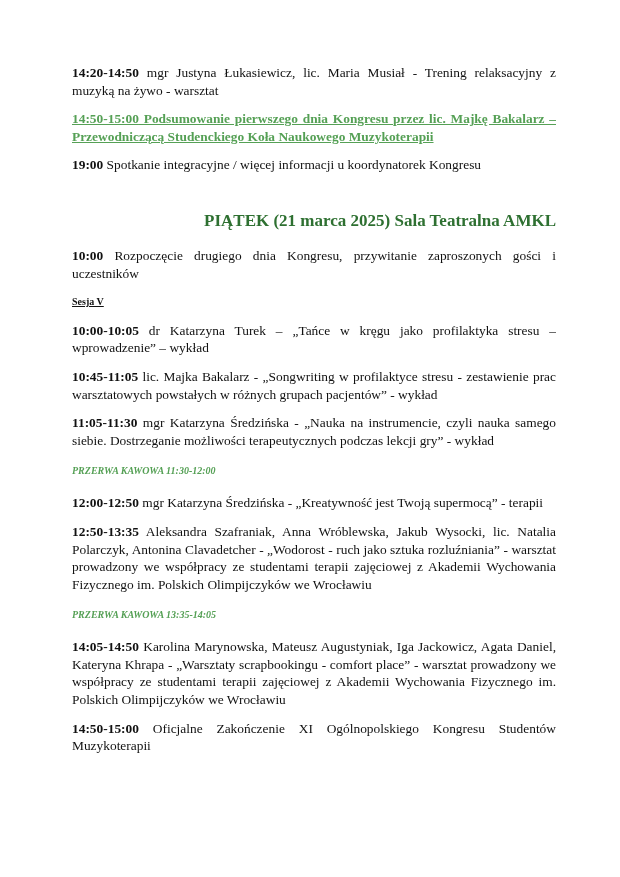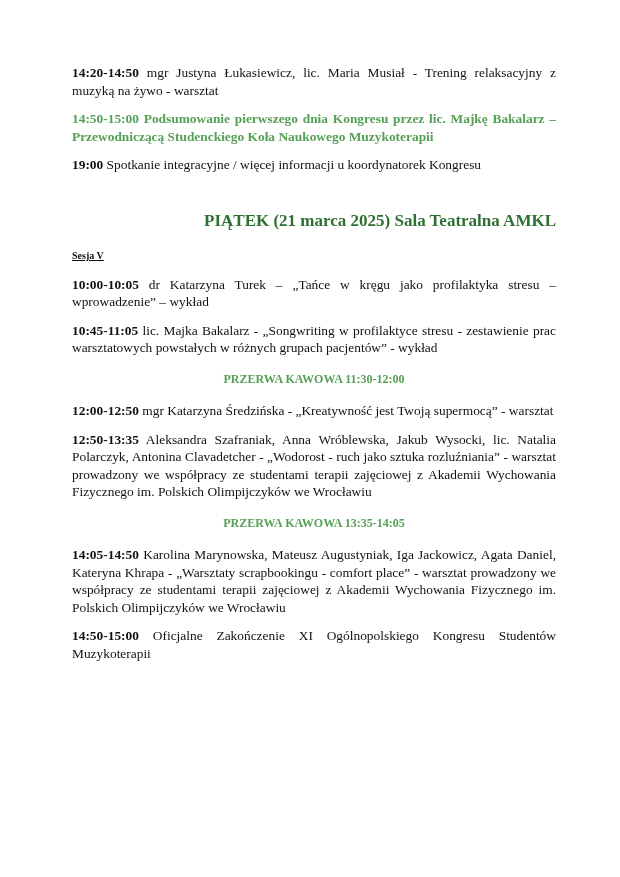--- a/index.html
+++ b/index.html
@@ -18,72 +18,75 @@
   p { margin: 0 0 11px 0; }
   .entry {
     font-size: 13.4px;
     line-height: 17.6px;
     text-align: justify;
   }
   .time { font-weight: bold; }
   .entry.green {
     color: var(--accent-green, #55a055);
     font-weight: bold;
+    text-decoration: underline;
   }
   .day-heading {
     color: var(--heading-green, #2e7031);
     font-weight: bold;
     font-size: 17px;
     line-height: 22px;
     text-align: right;
     margin: 36px 0 15px 0;
   }
   .session {
     font-size: 10px;
     line-height: 17.6px;
     font-weight: bold;
     margin: 11px 0 11px 0;
   }
   .session .session-label { text-decoration: underline; }
   .break {
     color: var(--accent-green, #55a055);
     font-weight: bold;
-    font-size: 12px;
+    font-style: italic;
+    font-size: 10px;
     line-height: 18px;
-    text-align: center;
     margin: 13px 0 14px 0;
   }
 </style>
 </head>
 <body>
 
 <div class="page">
   <div class="content">
 
     <p class="entry"><span class="time">14:20-14:50</span><span> mgr Justyna Łukasiewicz, lic. Maria Musiał - Trening relaksacyjny z muzyką na żywo - warsztat</span></p>
 
     <p class="entry green"><span class="time">14:50-15:00</span><span> Podsumowanie pierwszego dnia Kongresu przez lic. Majkę Bakalarz – Przewodniczącą Studenckiego Koła Naukowego Muzykoterapii</span></p>
 
     <p class="entry"><span class="time">19:00</span><span> Spotkanie integracyjne / więcej informacji u koordynatorek Kongresu</span></p>
 
     <p class="day-heading">PIĄTEK (21 marca 2025) Sala Teatralna AMKL</p>
 
+    <p class="entry"><span class="time">10:00</span><span> Rozpoczęcie drugiego dnia Kongresu, przywitanie zaproszonych gości i uczestników</span></p>
 
     <p class="session"><span class="session-label">Sesja V</span></p>
 
     <p class="entry"><span class="time">10:00-10:05</span><span> dr Katarzyna Turek – „Tańce w kręgu jako profilaktyka stresu – wprowadzenie” – wykład</span></p>
 
 
     <p class="entry"><span class="time">10:45-11:05</span><span> lic. Majka Bakalarz - „Songwriting w profilaktyce stresu - zestawienie prac warsztatowych powstałych w różnych grupach pacjentów” - wykład</span></p>
 
+    <p class="entry"><span class="time">11:05-11:30</span><span> mgr Katarzyna Średzińska - „Nauka na instrumencie, czyli nauka samego siebie. Dostrzeganie możliwości terapeutycznych podczas lekcji gry” - wykład</span></p>
 
     <p class="break">PRZERWA KAWOWA 11:30-12:00</p>
 
 
-    <p class="entry"><span class="time">12:00-12:50</span><span> mgr Katarzyna Średzińska - „Kreatywność jest Twoją supermocą” - warsztat</span></p>
+    <p class="entry"><span class="time">12:00-12:50</span><span> mgr Katarzyna Średzińska - „Kreatywność jest Twoją supermocą” - terapii</span></p>
 
     <p class="entry"><span class="time">12:50-13:35</span><span> Aleksandra Szafraniak, Anna Wróblewska, Jakub Wysocki, lic. Natalia Polarczyk, Antonina Clavadetcher - „Wodorost - ruch jako sztuka rozluźniania” - warsztat prowadzony we współpracy ze studentami terapii zajęciowej z Akademii Wychowania Fizycznego im. Polskich Olimpijczyków we Wrocławiu</span></p>
 
     <p class="break">PRZERWA KAWOWA 13:35-14:05</p>
 
     <p class="entry"><span class="time">14:05-14:50</span><span> Karolina Marynowska, Mateusz Augustyniak, Iga Jackowicz, Agata Daniel, Kateryna Khrapa - „Warsztaty scrapbookingu - comfort place” - warsztat prowadzony we współpracy ze studentami terapii zajęciowej z Akademii Wychowania Fizycznego im. Polskich Olimpijczyków we Wrocławiu</span></p>
 
     <p class="entry"><span class="time">14:50-15:00</span><span> Oficjalne Zakończenie XI Ogólnopolskiego Kongresu Studentów Muzykoterapii</span></p>
 
   </div>

